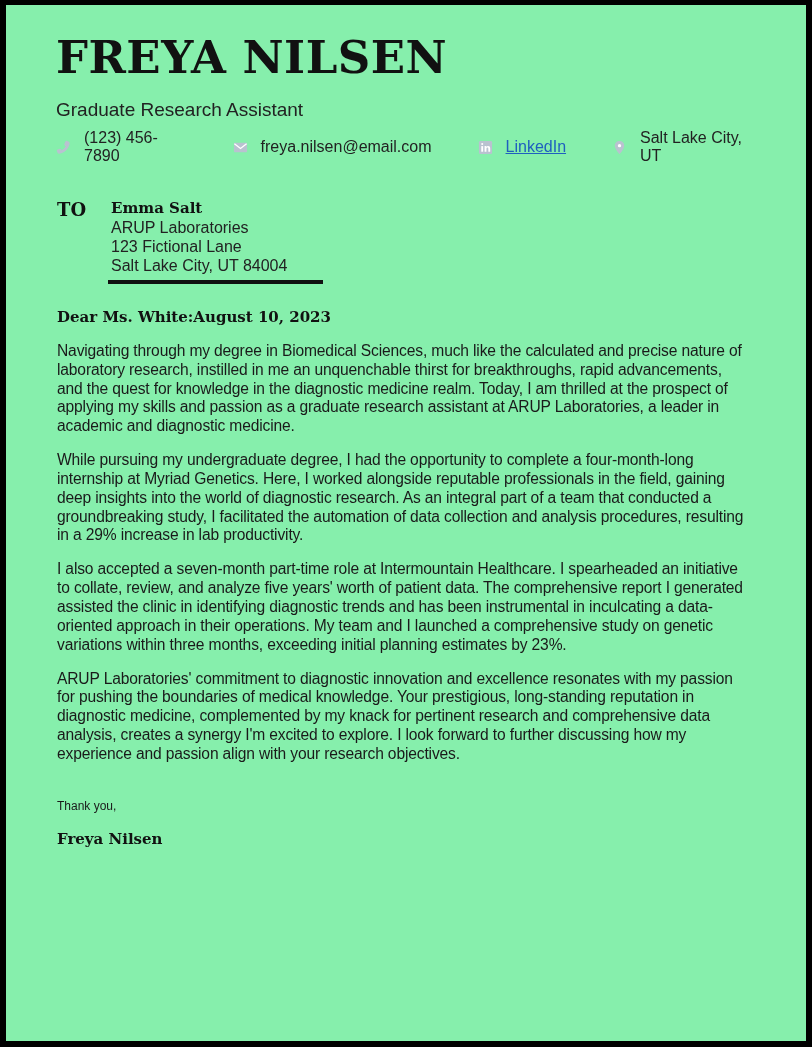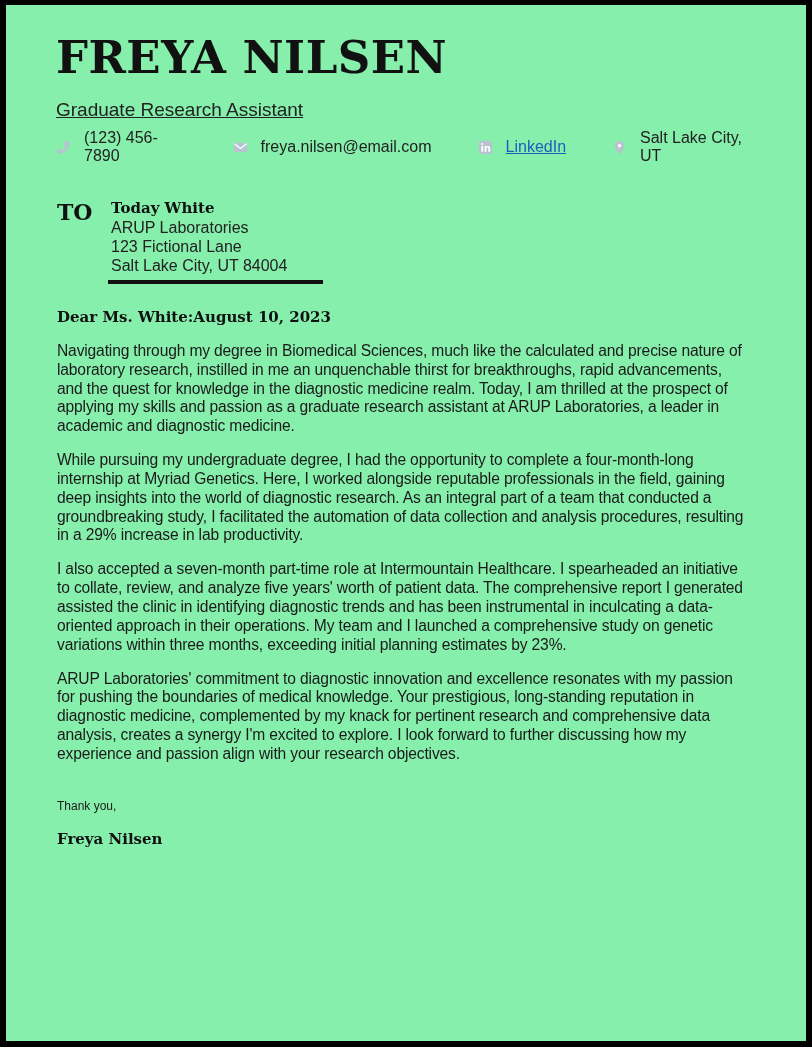--- a/index.html
+++ b/index.html
@@ -36,21 +36,20 @@
       margin: 0;
     }
     .job-title {
       position: absolute;
       left: 50px;
       top: 94px;
       font-size: 19px;
       color: #222;
       margin: 0;
       line-height: 1.2;
-      text-decoration: underline;
     }
     .contact-row {
       position: absolute;
       left: 50px;
       top: 131px;
       height: 22px;
       display: flex;
       align-items: center;
       font-size: 16px;
       color: #222;
@@ -81,21 +80,21 @@
       position: absolute;
       left: 51px;
       top: 194px;
     }
     .to-label {
       position: absolute;
       left: 0;
       top: 2px;
       font-family: "DejaVu Serif", "Liberation Serif", serif;
       font-weight: bold;
-      font-size: 22px;
+      font-size: 18px;
       color: #111;
       line-height: 1;
     }
     .recipient {
       position: absolute;
       left: 54px;
       top: 0;
       font-size: 16px;
       line-height: 19px;
       color: #222;
@@ -201,21 +200,21 @@
             <circle cx="8" cy="6" r="1.8" fill="#fff"></circle>
           </svg>
       </span>
       <span>Salt Lake City, UT</span>
     </div>
   </div>
 
   <div class="to-block">
     <div class="to-label">TO</div>
     <div class="recipient">
-      <div class="r-name">Today White</div>
+      <div class="r-name">Emma Salt</div>
       <div>ARUP Laboratories</div>
       <div>123 Fictional Lane</div>
       <div>Salt Lake City, UT 84004</div>
     </div>
   </div>
   <div class="recipient-bar"></div>
 
   <div class="salutation-row">
     <span>Dear Ms. White:</span>
     <span>August 10, 2023</span>

